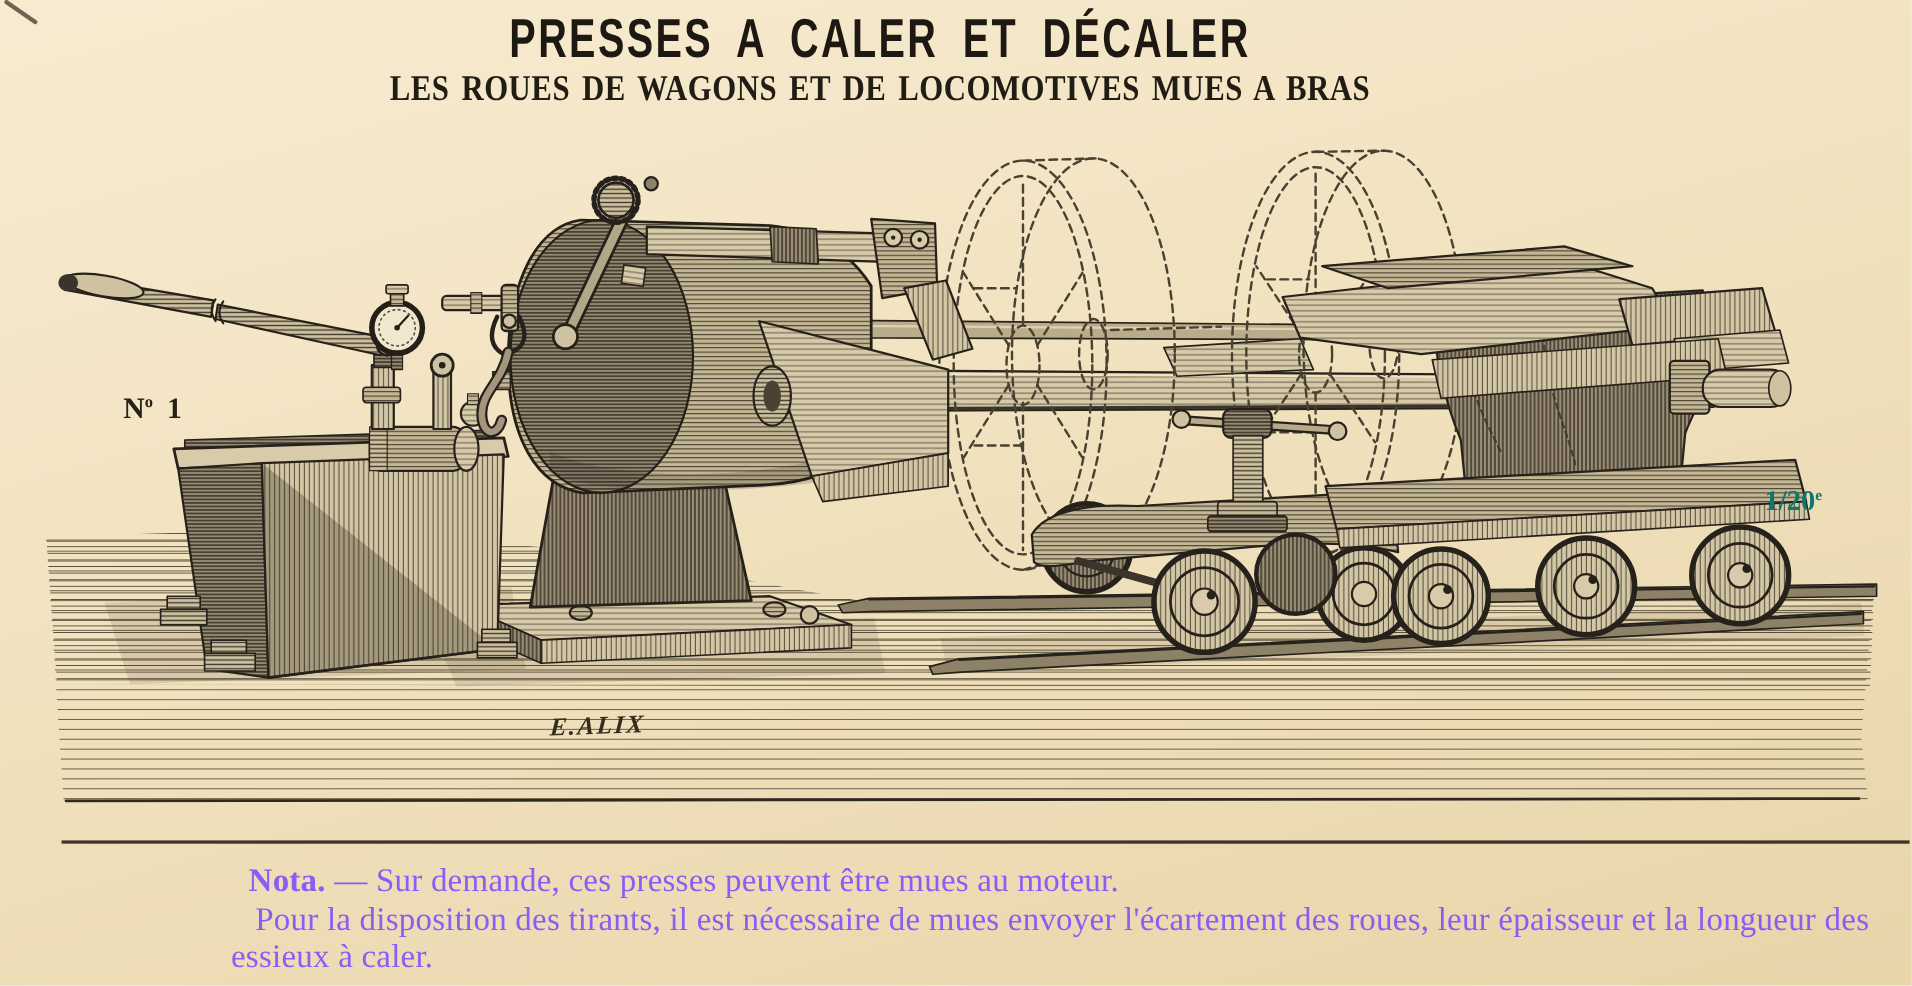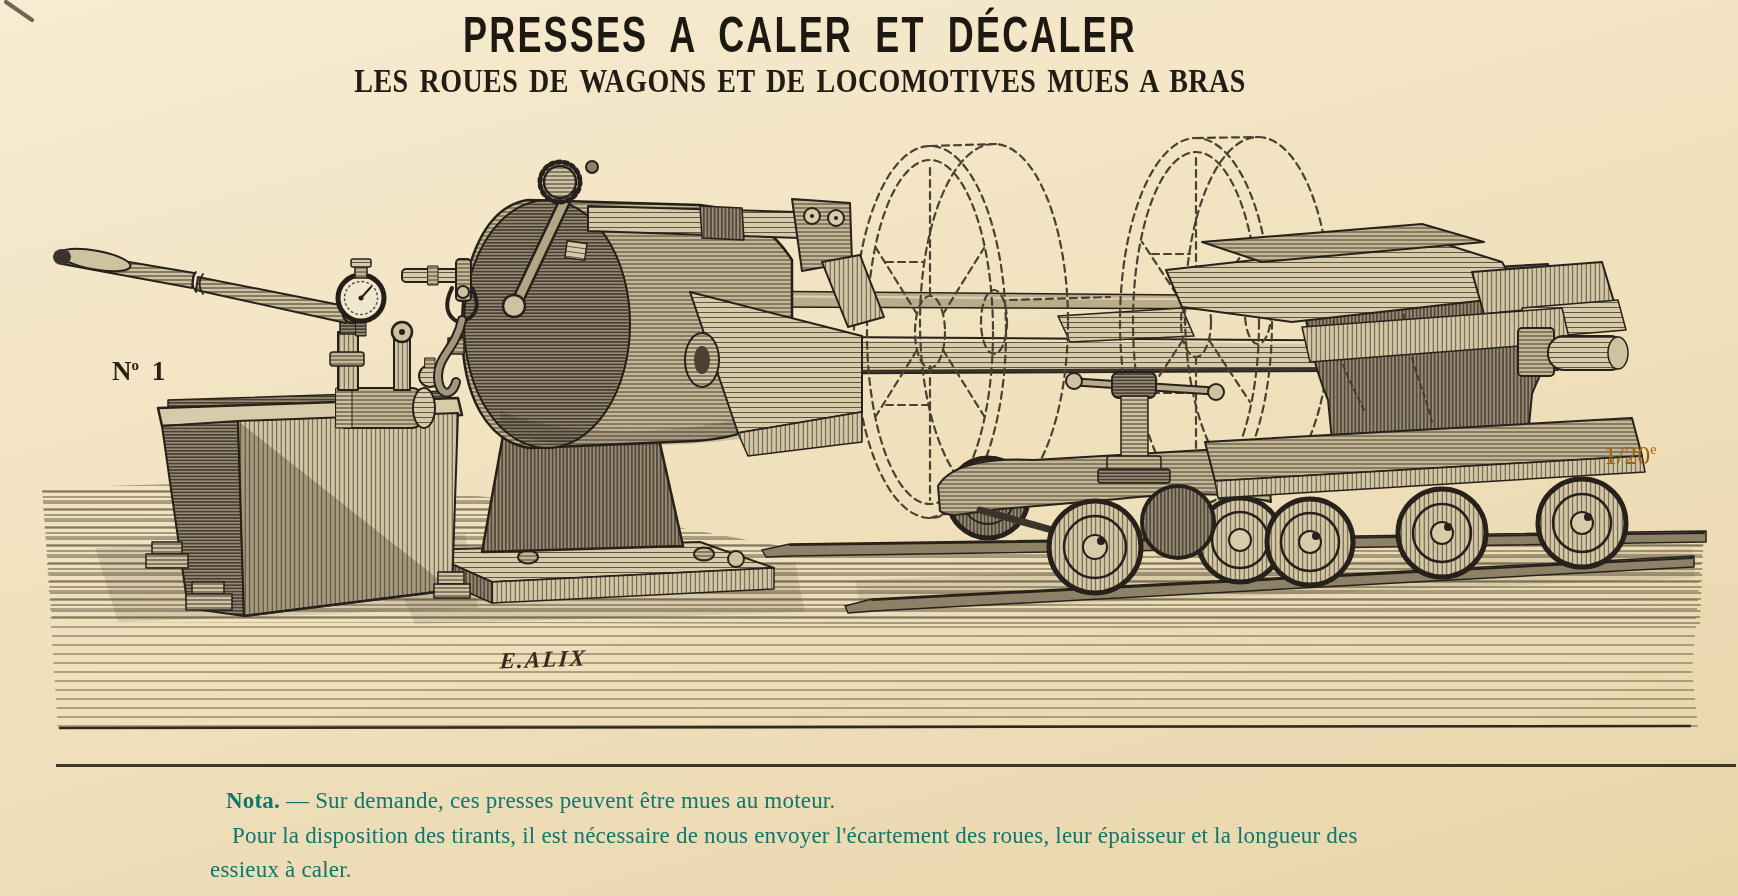--- a/index.html
+++ b/index.html
@@ -14,28 +14,28 @@
     font-size:50px;letter-spacing:3px;word-spacing:14px;color:#1d1912;
     transform:scaleX(.72);transform-origin:50% 50%;white-space:nowrap;
   }
   .subtitle{
     top:63px;font-family:"Liberation Serif",serif;font-weight:bold;
     font-size:33px;letter-spacing:0.5px;word-spacing:4px;color:#221d14;
     transform:scaleX(.85);transform-origin:50% 50%;white-space:nowrap;
   }
   .figlabel{position:absolute;font-weight:bold;font-size:27px;color:#272116;white-space:nowrap;}
   .figlabel sup{font-size:15px;vertical-align:super;}
-  .scalelabel{position:absolute;font-weight:normal;font-size:26px;color:#a16207;white-space:nowrap;}
+  .scalelabel{position:absolute;font-weight:bold;font-size:26px;color:#0f766e;white-space:nowrap;}
   .scalelabel sup{font-size:14px;}
   .signature{
     position:absolute;font-style:italic;font-weight:bold;font-size:23px;
     letter-spacing:2px;color:#332c1f;transform:rotate(-2deg) skewX(-6deg);white-space:nowrap;
   }
   .rule{position:absolute;background:#241e14;opacity:.88;}
-  .nota{position:absolute;font-size:23px;line-height:28px;color:#0f766e;white-space:nowrap;letter-spacing:.2px;}
+  .nota{position:absolute;font-size:30px;line-height:28px;color:#8b5cf6;white-space:nowrap;letter-spacing:.2px;}
   .nota b{font-weight:bold;}
   #plate{position:absolute;left:0;top:110px;}
   .cornermark{position:absolute;left:0;top:0;}
   svg *{stroke-linejoin:round;stroke-linecap:round;}
 </style>
 </head>
 <body>
 
 <svg class="cornermark" width="60" height="40">
   <path d="M6,2 L32,20" stroke="#4a4334" stroke-width="4" fill="none" opacity=".8"></path>
@@ -324,14 +324,14 @@
   <span>N</span><sup>o</sup>
   <span style="margin-left:6px;">1</span>
 </div>
 <div class="scalelabel" style="left:1604px;top:441px;">
   <span>1/20</span><sup>e</sup>
 </div>
 <div class="signature" style="left:500px;top:647px;">E.ALIX</div>
 
 <div class="rule" style="left:56px;top:764px;width:1680px;height:3px;"></div>
 <div class="nota" style="left:226px;top:787px;"><b>Nota.</b><span> — Sur demande, ces presses peuvent être mues au moteur.</span></div>
-<div class="nota" style="left:232px;top:822px;">Pour la disposition des tirants, il est nécessaire de nous envoyer l'écartement des roues, leur épaisseur et la longueur  des</div>
+<div class="nota" style="left:232px;top:822px;">Pour la disposition des tirants, il est nécessaire de mues envoyer l'écartement des roues, leur épaisseur et la longueur  des</div>
 <div class="nota" style="left:210px;top:856px;">essieux à caler.</div>
 
 </body></html>

